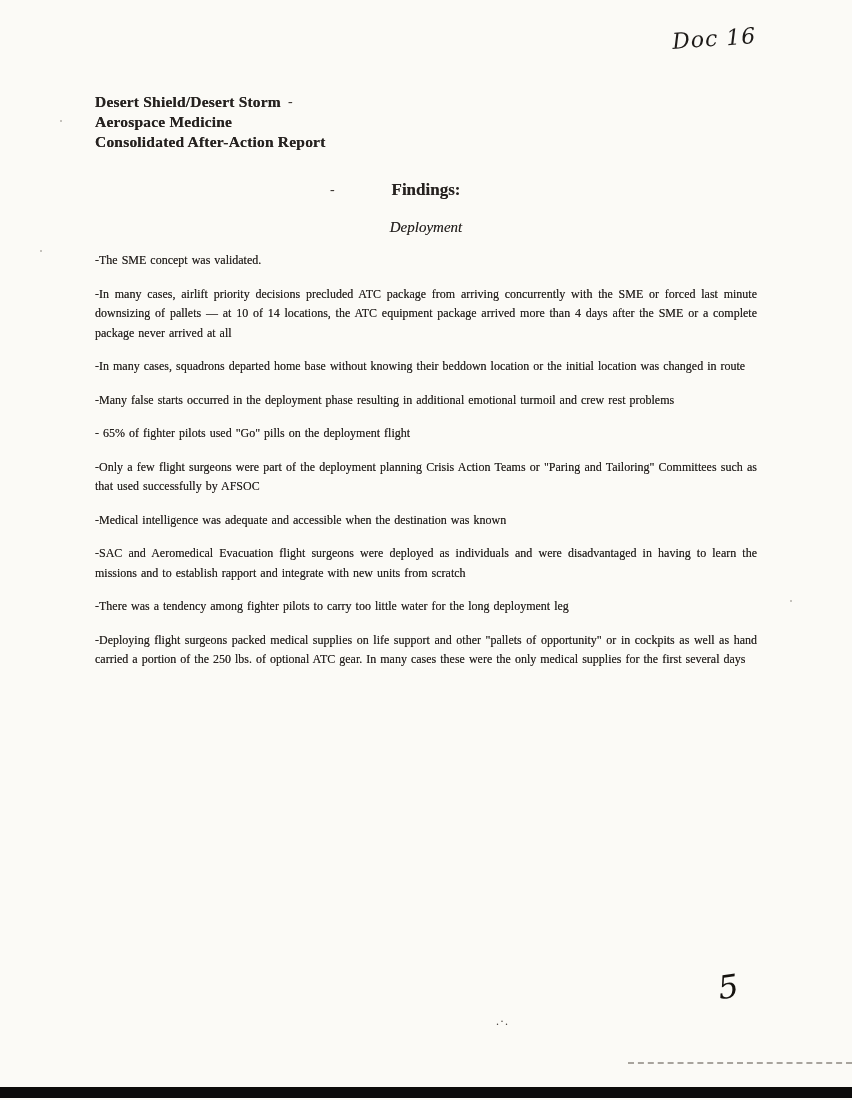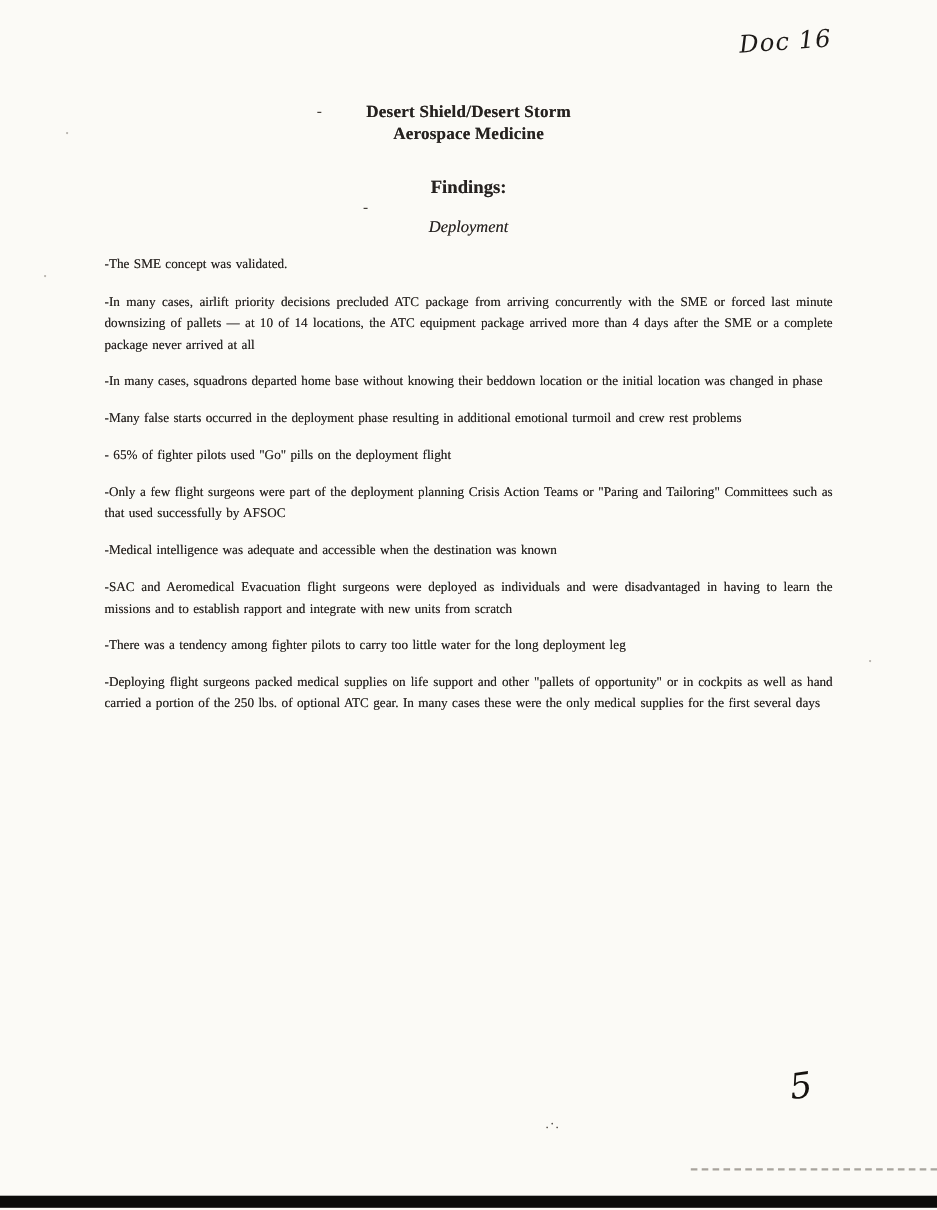--- a/index.html
+++ b/index.html
@@ -29,21 +29,20 @@
     transform: rotate(-4deg);
     letter-spacing: 1px;
   }
   .content {
     position: absolute;
     top: 92px;
     left: 95px;
     width: 662px;
   }
   .title {
-    text-align: center;
     font-weight: bold;
     font-size: 15.5px;
     line-height: 20px;
     letter-spacing: 0.2px;
     text-shadow: 0 0 0.6px rgba(20,16,12,0.7);
     margin-bottom: 28px;
   }
   .findings {
     text-align: center;
     font-size: 17px;
@@ -125,33 +124,34 @@
   <div class="doc-label">Doc 16</div>
 
   <span class="stray-dash dash1">-</span>
   <span class="stray-dash dash2">-</span>
 
   <div class="content">
 
     <div class="title">
       <div>Desert Shield/Desert Storm</div>
       <div>Aerospace Medicine</div>
+      <div>Consolidated After-Action Report</div>
     </div>
 
     <div class="findings">Findings:</div>
 
     <div class="subsection">Deployment</div>
 
     <div class="paragraphs">
 
         <p>-The SME concept was validated.</p>
 
         <p>-In many cases, airlift priority decisions precluded ATC package from arriving concurrently with the SME or forced last minute downsizing of pallets — at 10 of 14 locations, the ATC equipment package arrived more than 4 days after the SME or a complete package never arrived at all</p>
 
-        <p>-In many cases, squadrons departed home base without knowing their beddown location or the initial location was changed in phase</p>
+        <p>-In many cases, squadrons departed home base without knowing their beddown location or the initial location was changed in route</p>
 
         <p>-Many false starts occurred in the deployment phase resulting in additional emotional turmoil and crew rest problems</p>
 
         <p>- 65% of fighter pilots used "Go" pills on the deployment flight</p>
 
         <p>-Only a few flight surgeons were part of the deployment planning Crisis Action Teams or "Paring and Tailoring" Committees such as that used successfully by AFSOC</p>
 
         <p>-Medical intelligence was adequate and accessible when the destination was known</p>
 
         <p>-SAC and Aeromedical Evacuation flight surgeons were deployed as individuals and were disadvantaged in having to learn the missions and to establish rapport and integrate with new units from scratch</p>

